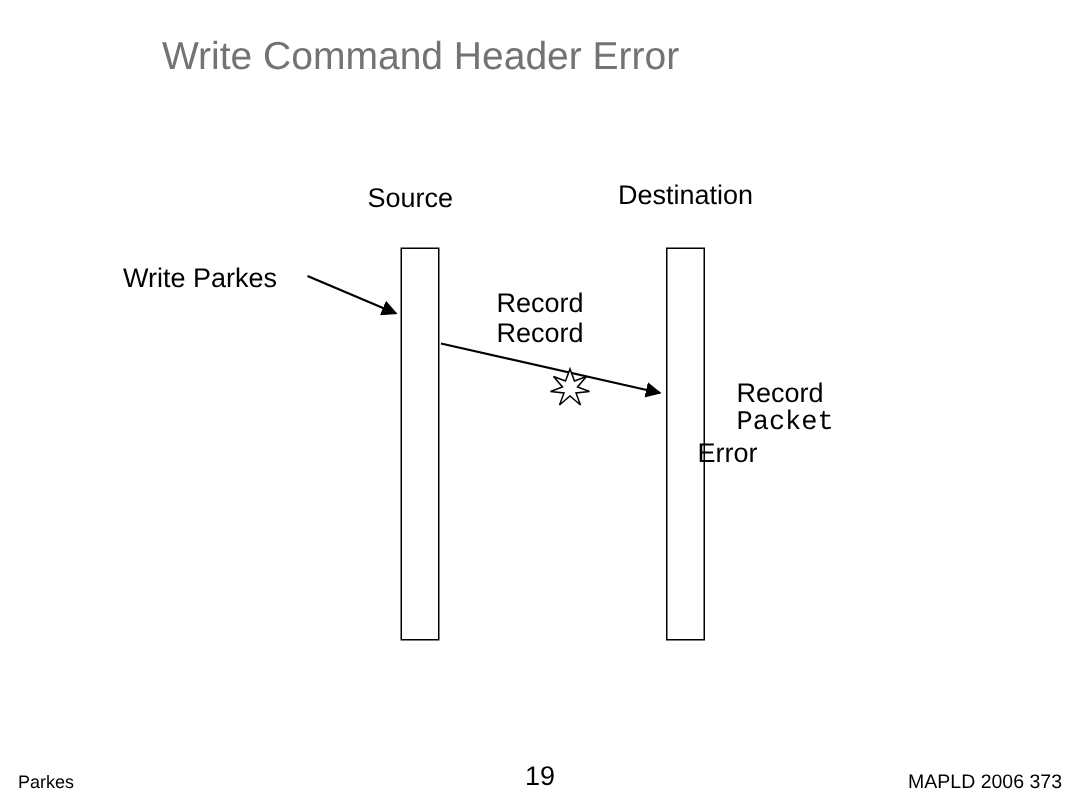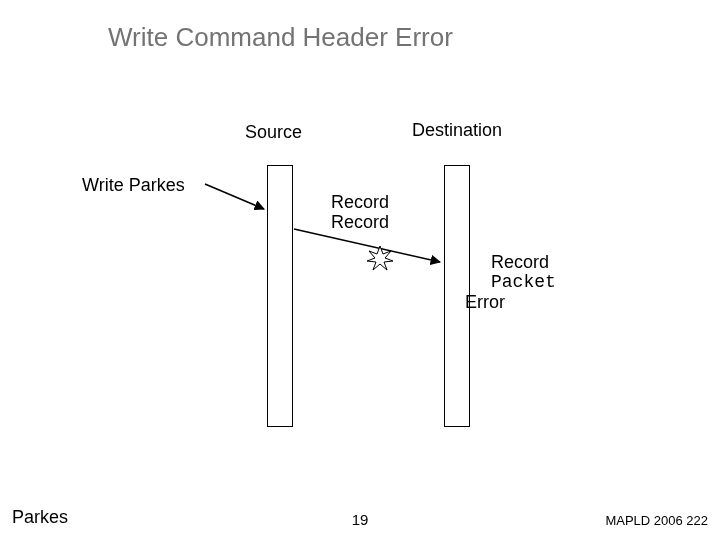--- a/index.html
+++ b/index.html
@@ -37,30 +37,30 @@
     position: absolute;
     left: 0;
     top: 0;
     width: 720px;
     height: 540px;
   }
   .footer-left {
     position: absolute;
     bottom: 12px;
     left: 12px;
-    font-size: 18px;
+    font-size: 12px;
     color: #000;
   }
   .footer-center {
     position: absolute;
     bottom: 12px;
     left: 0;
     right: 0;
     text-align: center;
-    font-size: 15px;
+    font-size: 18px;
     color: #000;
   }
   .footer-right {
     position: absolute;
     bottom: 12px;
     right: 12px;
     font-size: 13px;
     color: #000;
   }
 </style>
@@ -95,13 +95,13 @@
 
   <line x1="294" y1="229" x2="440" y2="262" stroke="#000" stroke-width="1.5" marker-end="url(#arrow)"></line>
 
   <g transform="translate(380,258)">
     <polygon points="0,-12 3,-4 11,-7 5,0 13,3 4,4 7,12 0,6 -7,12 -4,4 -13,3 -5,0 -11,-7 -3,-4" fill="#ffffff" stroke="#000" stroke-width="1"></polygon>
   </g>
 </svg>
 
 <div class="footer-left">Parkes</div>
 <div class="footer-center">19</div>
-<div class="footer-right">MAPLD 2006 222</div>
+<div class="footer-right">MAPLD 2006 373</div>
 
 </body></html>

